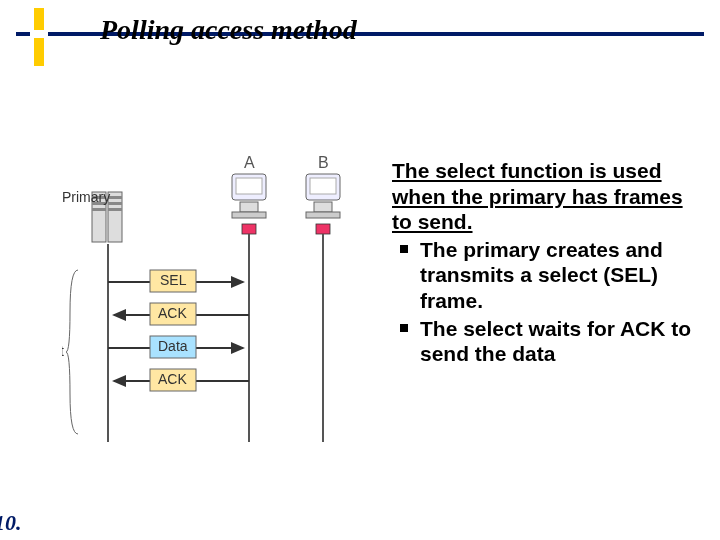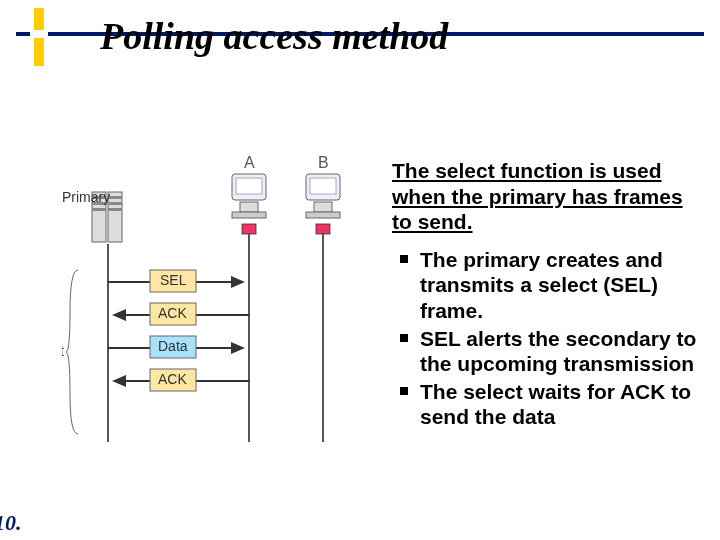--- a/index.html
+++ b/index.html
@@ -23,21 +23,21 @@
   .title-accent-h {
     position: absolute;
     height: 4px; background: #001a66;
   }
   .title-text {
     position: absolute;
     left: 84px; top: 6px;
     font-family: "Times New Roman", Times, serif;
     font-style: italic;
     font-weight: bold;
-    font-size: 38px;
+    font-size: 28px;
     color: #000;
   }
   .diagram {
     position: absolute;
     left: 62px; top: 152px;
     width: 316px; height: 304px;
   }
   .stn-label {
     font-size: 16px; fill: #555; font-family: Arial;
   }
@@ -54,21 +54,21 @@
   .content-text {
     position: absolute;
     left: 392px; top: 158px;
     width: 310px;
     font-size: 21px;
     font-weight: bold;
     color: #000;
     line-height: 1.22;
   }
   .content-text .lead u { text-decoration: underline; }
-  .bullets { list-style: none; margin-top: 12px; }
+  .bullets { list-style: none; margin-top: 2px; }
   .bullets li { position: relative; padding-left: 28px; margin-bottom: 2px; }
   .bullets li::before {
     content: "";
     position: absolute; left: 8px; top: 8px;
     width: 8px; height: 8px; background: #000;
   }
   .page-num {
     position: absolute;
     left: -6px; bottom: 4px;
     font-family: "Times New Roman", serif;
@@ -153,18 +153,17 @@
   <text class="diag-text" x="96" y="199">Data</text>
 
   <rect class="frame-box" x="88" y="217" width="46" height="22" fill="#ffe7a3"></rect>
   <text class="diag-text" x="96" y="232">ACK</text>
 </svg>
 
 <div class="content-text">
   <div class="lead"><u>The select function is used when the primary has frames to send.</u></div>
   <ul class="bullets">
     <li>The primary creates and transmits a select (SEL) frame.</li>
-    <li>SEL alerts the secondary to the upcoming transmission</li>
     <li>The select waits for ACK to send the data</li>
   </ul>
 </div>
 
 <div class="page-num">10.</div>
 
 </body></html>

